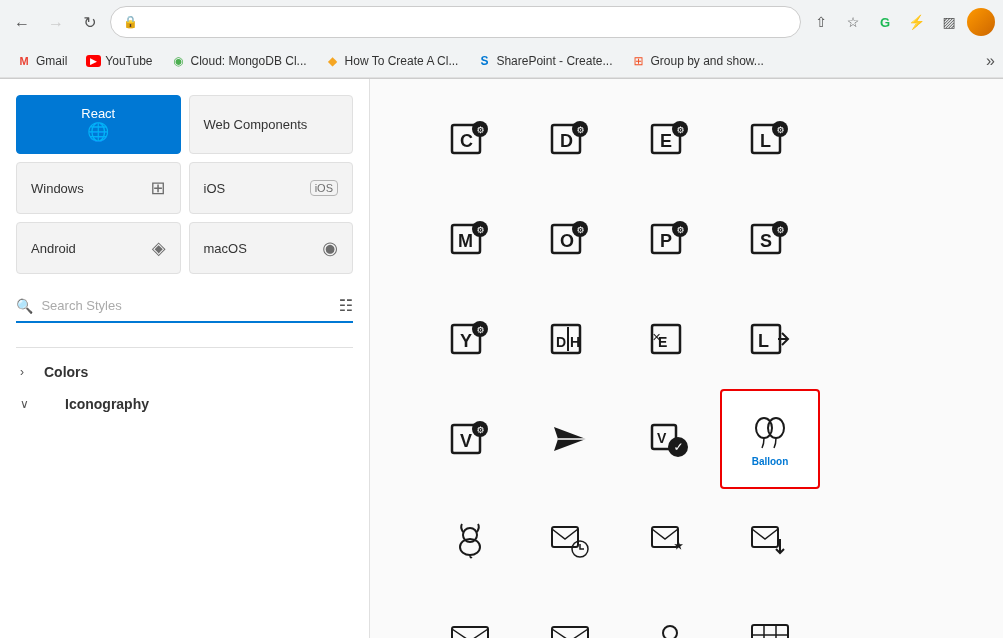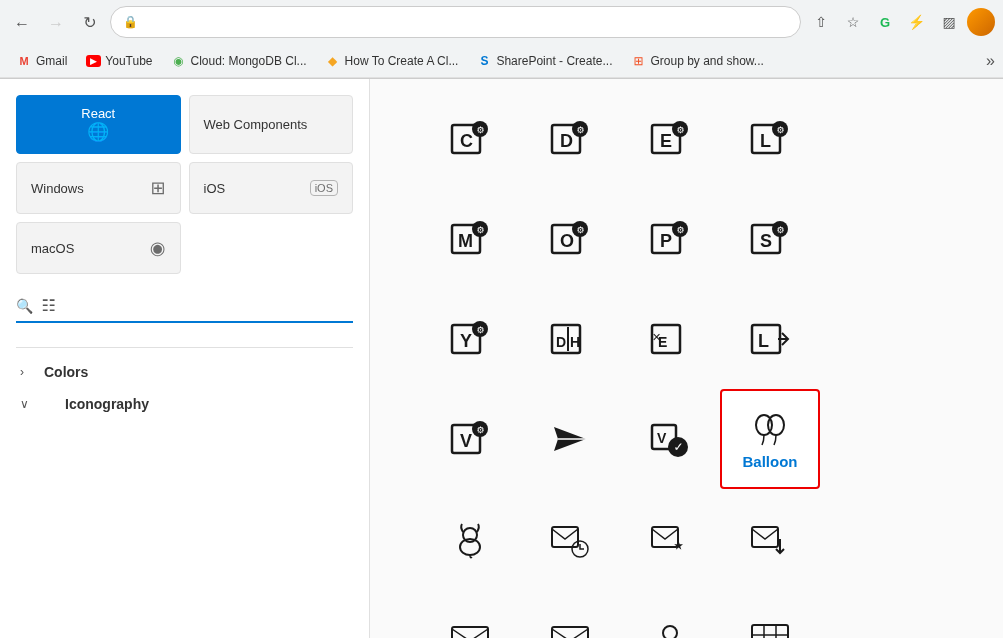--- a/index.html
+++ b/index.html
@@ -47,21 +47,21 @@
     .tree-arrow { font-size: 12px; color: #555; width: 16px; }
     .tree-label { font-size: 14px; color: #333; font-weight: 700; }
     .tree-label.open { font-weight: 600; margin-left: 21px; }
 
     
     .content-area { flex: 1; background: #fafafa; overflow-y: auto; padding: 0 20px; }
     .icons-grid { display: grid; grid-template-columns: repeat(4, 100px); gap: 0; padding: 10px 30px; }
     .icon-cell { width: 100px; height: 100px; display: flex; flex-direction: column; align-items: center; justify-content: center; cursor: pointer; border: 2px solid transparent; border-radius: 4px; }
     .icon-cell.selected { border: 2px solid #e00; background: #fff; }
     .icon-svg { width: 40px; height: 40px; display: flex; align-items: center; justify-content: center; }
-    .icon-label { font-size: 15px; color: #333; margin-top: 4px; text-align: center; }
+    .icon-label { font-size: 10px; color: #333; margin-top: 4px; text-align: center; }
     .icon-label.selected-label { color: #0078d4; font-weight: 600; }
 
     
     .sidebar-divider { height: 1px; background: #e0e0e0; margin: 8px 0; }
   </style>
 </head>
 <body>
 
 <div class="browser-chrome">
   <div class="browser-toolbar">
@@ -130,29 +130,34 @@
       <button class="platform-btn">
         <span class="platform-btn-text">Windows</span>
         <span class="btn-icon">⊞</span>
       </button>
       <button class="platform-btn">
         <span class="platform-btn-text">iOS</span>
         <span class="btn-icon" style="border:1.5px solid #999;border-radius:4px;padding:1px 4px;font-size:11px;">iOS</span>
       </button>
 
       <button class="platform-btn">
+        <span class="platform-btn-text">Android</span>
+        <span class="btn-icon">◈</span>
+      </button>
+      <button class="platform-btn">
         <span class="platform-btn-text">macOS</span>
         <span class="btn-icon">◉</span>
       </button>
 
     </div>
 
     <div class="search-section">
       <div class="search-box">
         <span class="search-icon">🔍</span>
+        <input class="search-input" type="text" placeholder="Search Styles" style="">
         <span class="grid-toggle">☷</span>
       </div>
     </div>
 
     <div class="nav-tree">
       <div class="sidebar-divider"></div>
       <div class="tree-item">
         <span class="tree-arrow">›</span>
         <span class="tree-label">Colors</span>
       </div>

